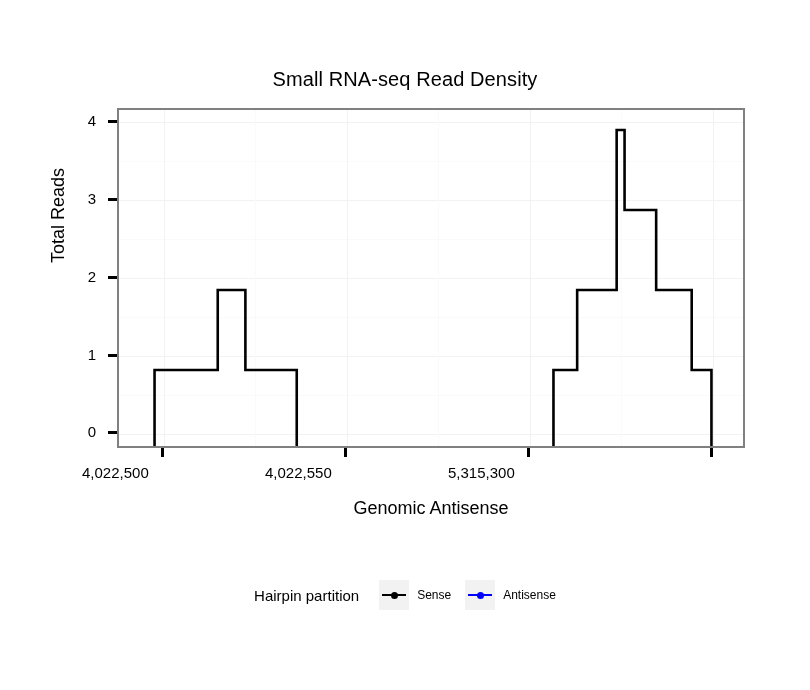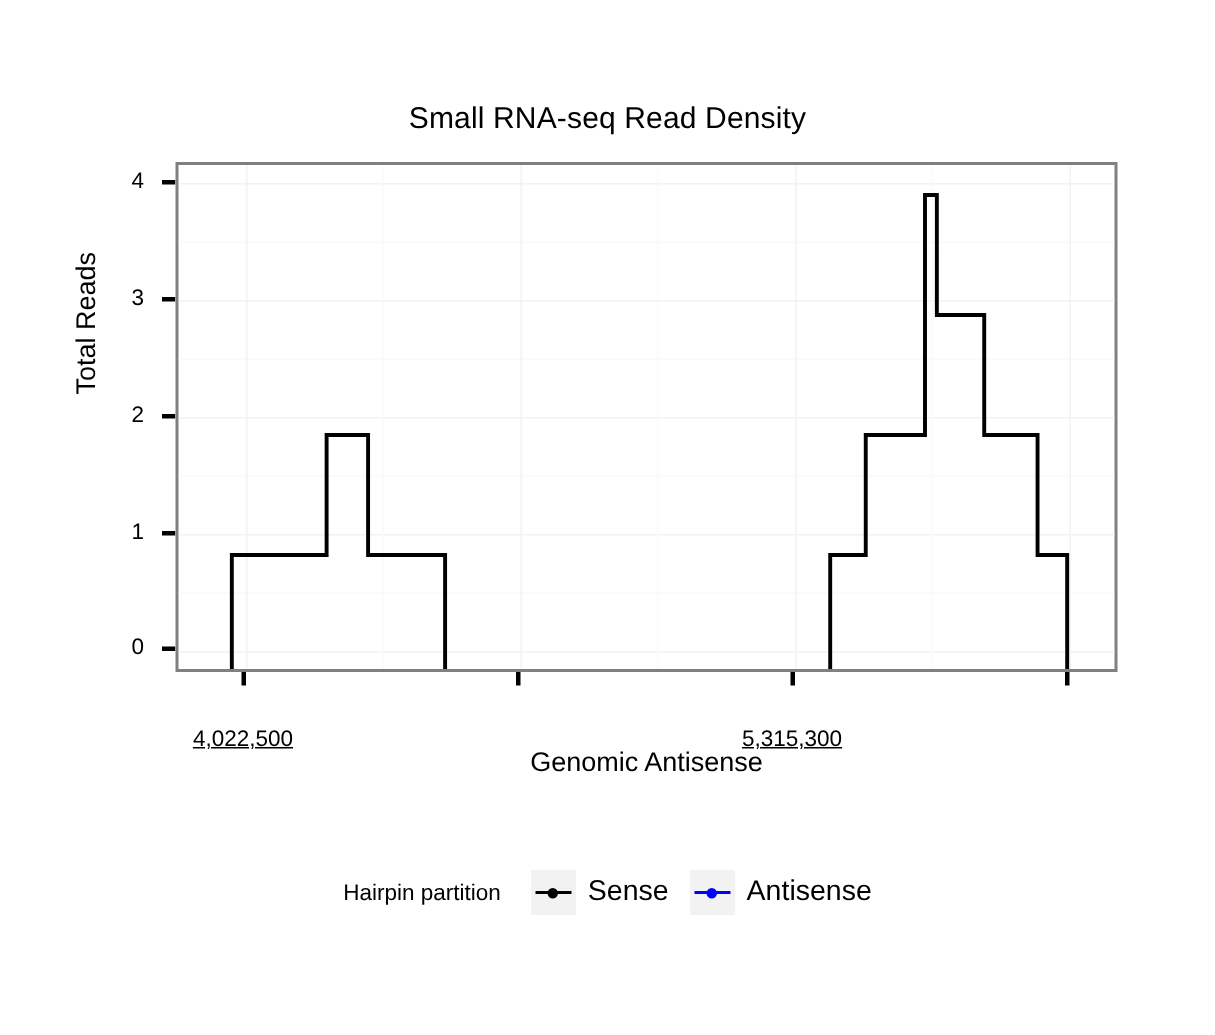--- a/index.html
+++ b/index.html
@@ -76,25 +76,23 @@
   .ytick-label{
     position:absolute;right:714px;   
     width:40px;text-align:right;
     font-size:15px;
     line-height:14px;
   }
   .xtick{
     position:absolute;top:448px;width:3px;height:9px;background:#000;
   }
   .xtick-label{
-    position:absolute;top:484px;
+    position:absolute;top:464px;
     width:160px;margin-left:-80px;
-    text-align:center;
     font-size:15px;
-    text-decoration:underline;
   }
 
   
   .legend{
     position:absolute;left:0;top:580px;width:810px;
     display:flex;align-items:center;justify-content:center;
     gap:14px;
   }
   .legend-title{
     font-size:15px;font-weight:normal;
@@ -109,21 +107,21 @@
   }
   .legend-key .kline{
     position:absolute;left:3px;right:3px;top:50%;
     height:2px;margin-top:-1px;
   }
   .legend-key .kdot{
     position:absolute;left:50%;top:50%;
     width:7px;height:7px;border-radius:50%;
     margin-left:-3.5px;margin-top:-3.5px;
   }
-  .legend-label{font-size:19px;text-align:center;}
+  .legend-label{font-size:12px;text-align:center;}
 </style>
 </head>
 <body>
 
 <div id="figure">
 
   <div class="chart-title">Small RNA-seq Read Density</div>
 
   <div class="ylab">Total Reads</div>
 
@@ -166,20 +164,21 @@
       </svg>
     </div>
   </div>
 
   <div class="xtick" style="left:161px"></div>
   <div class="xtick" style="left:344px"></div>
   <div class="xtick" style="left:527px"></div>
   <div class="xtick" style="left:710px"></div>
 
   <div class="xtick-label" style="left:162px">4,022,500</div>
+  <div class="xtick-label" style="left:345px">4,022,550</div>
   <div class="xtick-label" style="left:528px">5,315,300</div>
 
   <div class="xlab">Genomic Antisense</div>
 
   <div class="legend">
     <div class="legend-title">Hairpin partition</div>
 
     <div class="legend-item">
       <span class="legend-key">
         <span class="kline" style="background:#000000"></span>

